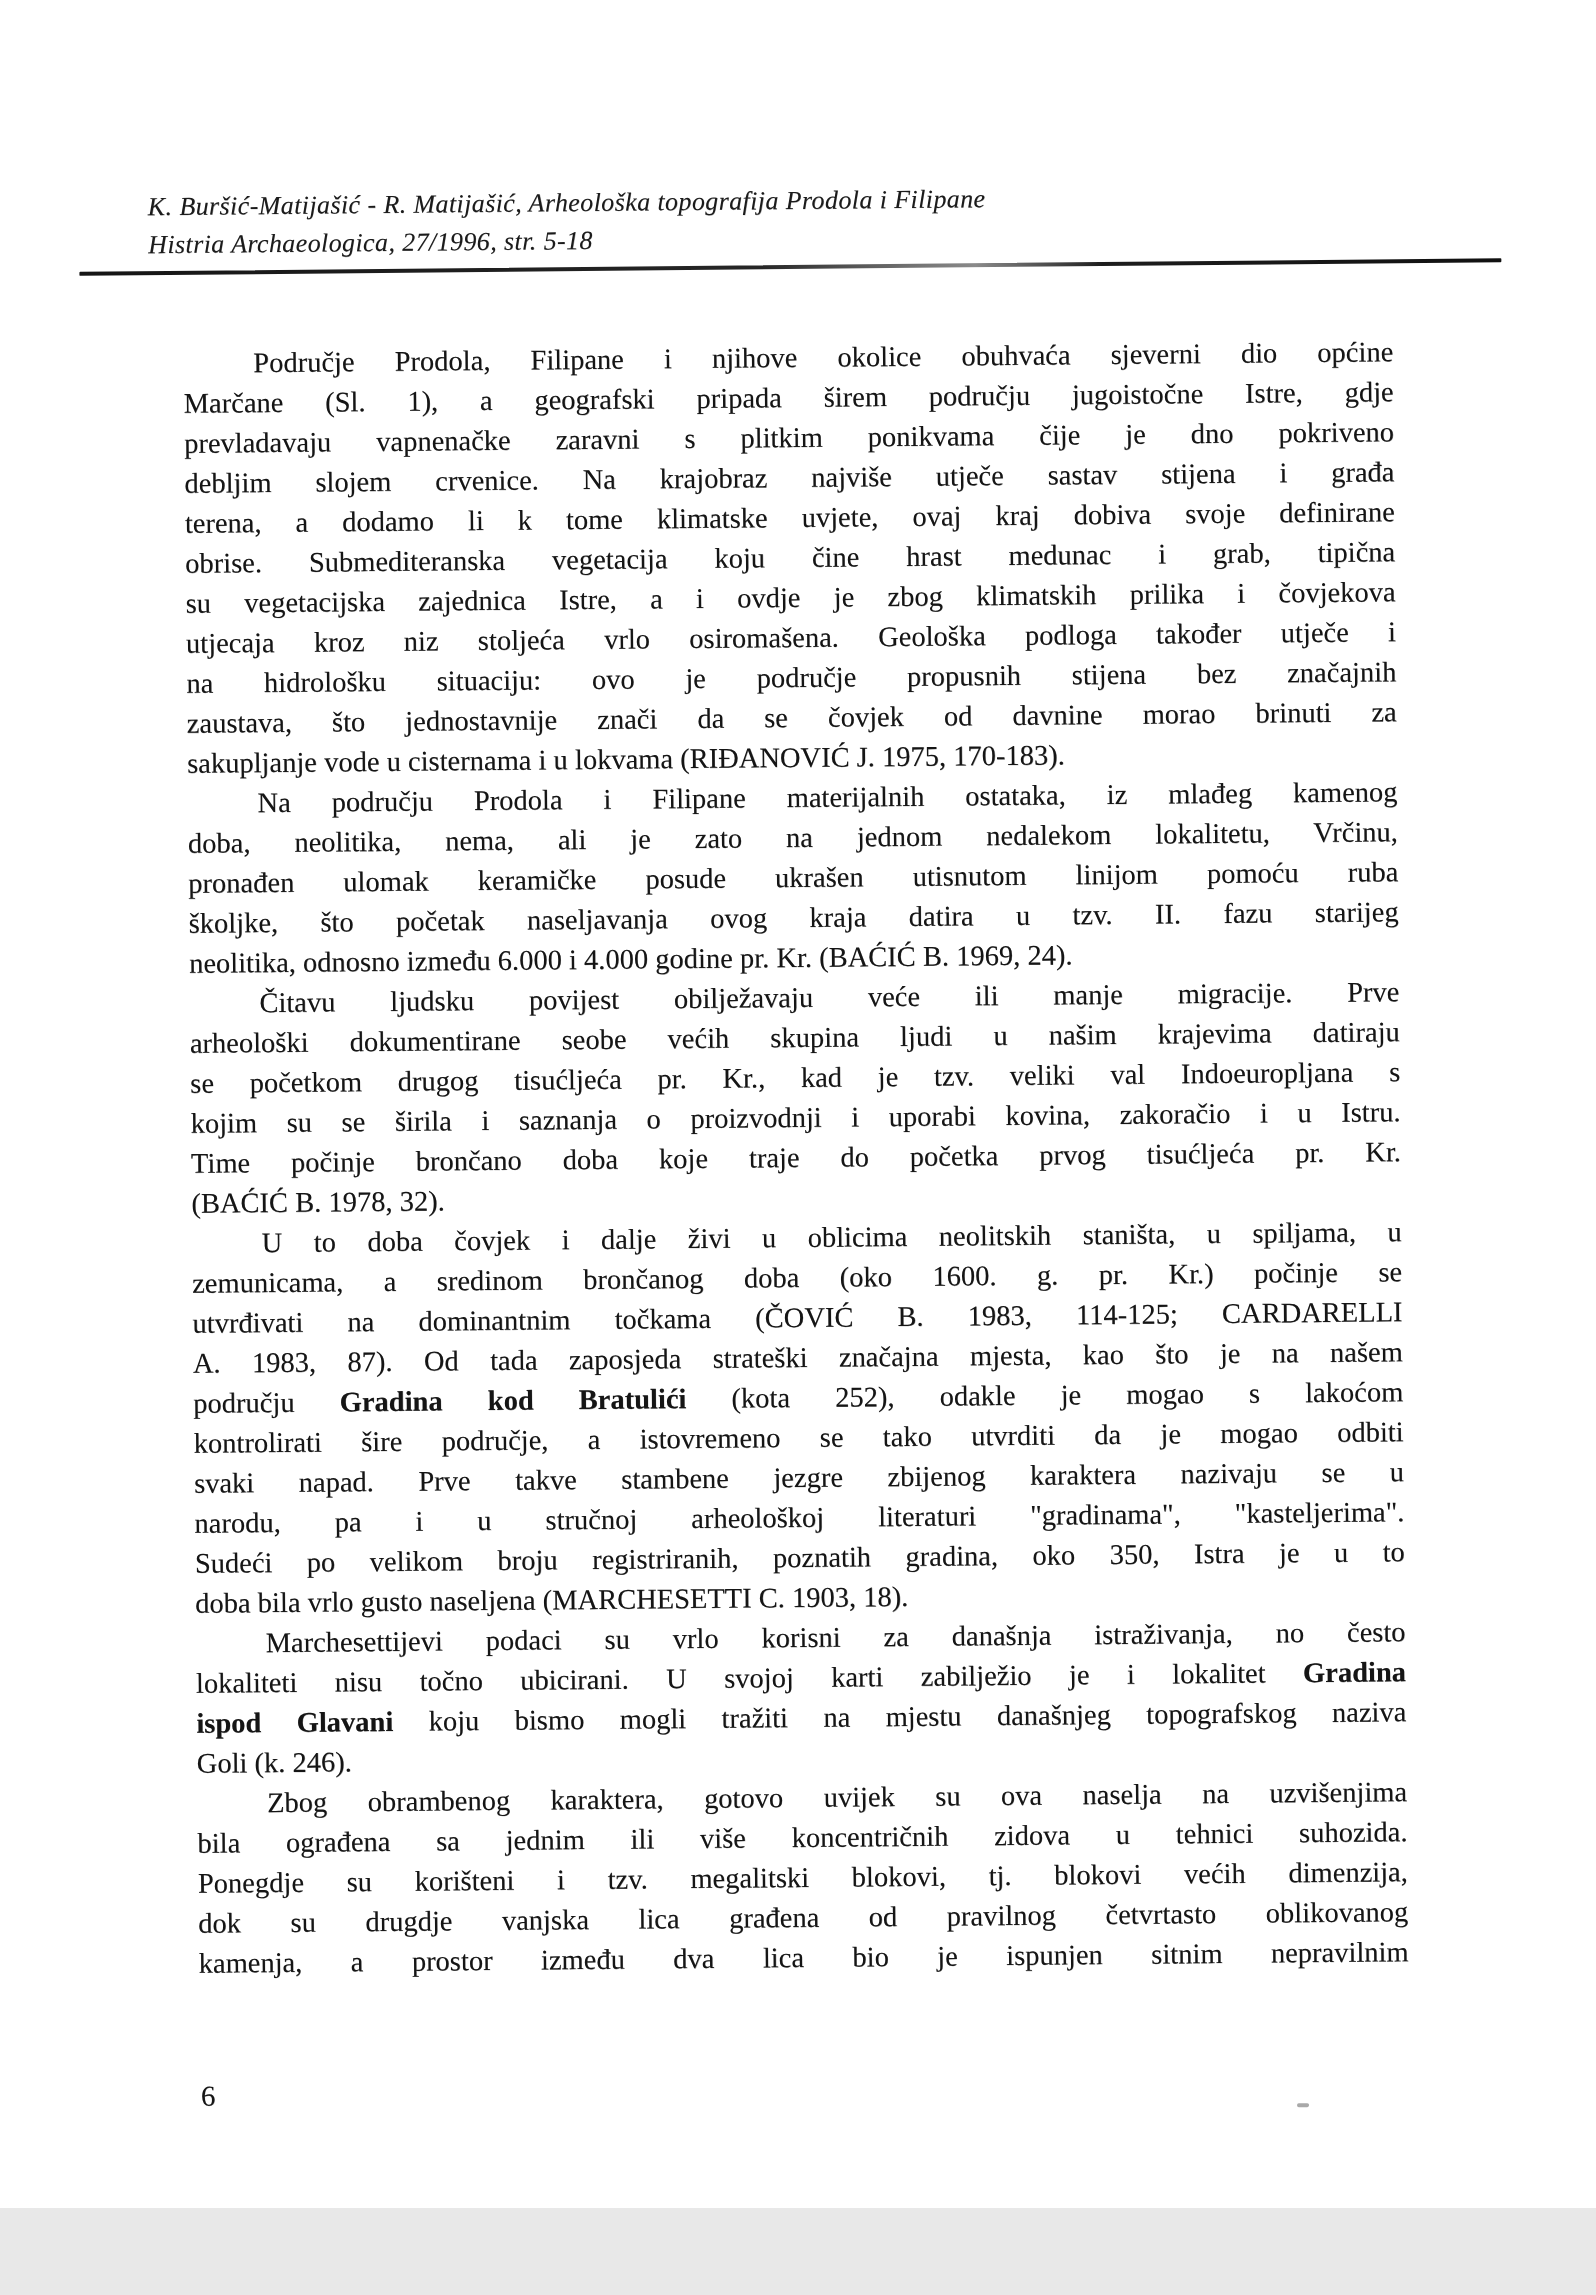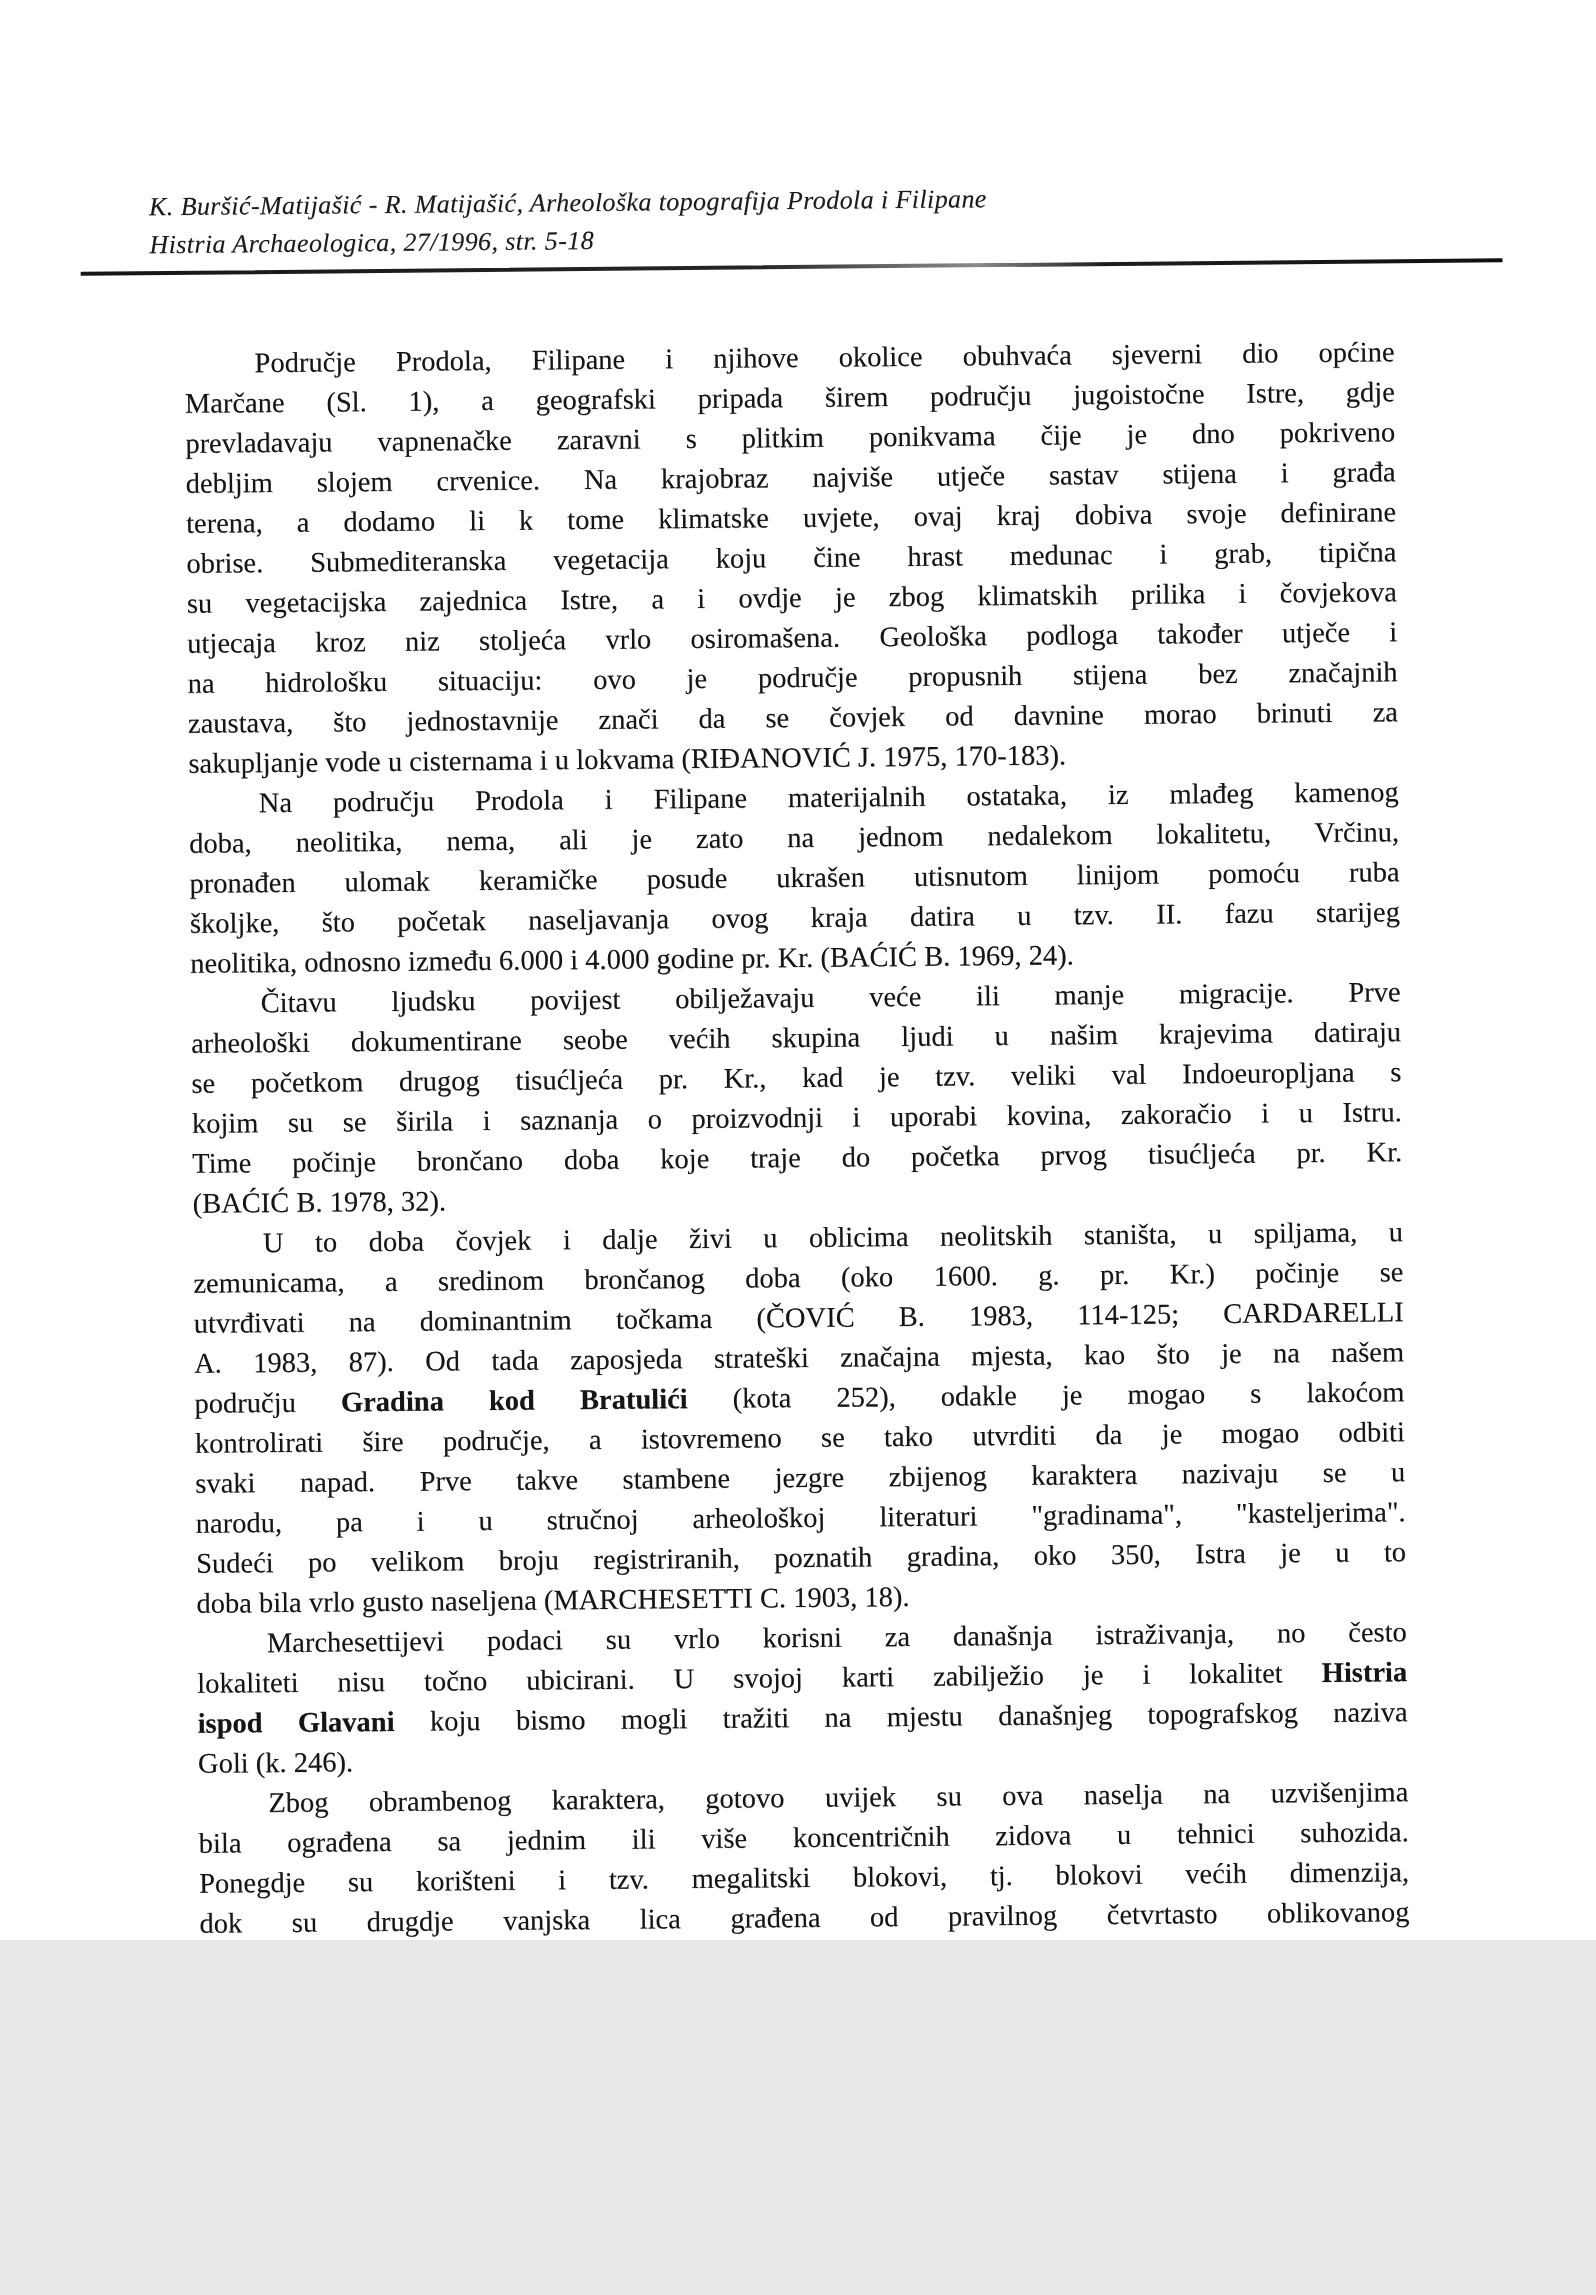--- a/index.html
+++ b/index.html
@@ -1,19 +1,19 @@
 <!DOCTYPE html>
 <html style="font-size:14.7px"><head>
 <meta charset="utf-8">
 <style>
   html, body { margin: 0; padding: 0; background: #e8e8e8; }
   .page {
     position: relative;
     width: 1596px;
-    height: 1940px;
+    height: 2208px;
     background: #ffffff;
     overflow: hidden;
     font-family: "Liberation Serif", "DejaVu Serif", serif;
     color: #141414;
   }
   .scan-content {
     position: absolute;
     inset: 0;
     transform: rotate(-0.55deg);
     transform-origin: 50% 48%;
@@ -122,21 +122,21 @@
           <div class="line"><span>A. 1983, 87). Od tada zaposjeda strateški značajna mjesta, kao što je na našem</span></div>
           <div class="line"><span>području </span><b>Gradina kod Bratulići</b><span> (kota 252), odakle je mogao s lakoćom</span></div>
           <div class="line"><span>kontrolirati šire područje, a istovremeno se tako utvrditi da je mogao odbiti</span></div>
           <div class="line"><span>svaki napad. Prve takve stambene jezgre zbijenog karaktera nazivaju se u</span></div>
           <div class="line"><span>narodu, pa i u stručnoj arheološkoj literaturi "gradinama", "kasteljerima".</span></div>
           <div class="line"><span>Sudeći po velikom broju registriranih, poznatih gradina, oko 350, Istra je u to</span></div>
           <div class="line plast"><span>doba bila vrlo gusto naseljena (MARCHESETTI C. 1903, 18).</span></div>
         </div>
         <div class="para">
           <div class="line first"><span>Marchesettijevi podaci su vrlo korisni za današnja istraživanja, no često</span></div>
-          <div class="line"><span>lokaliteti nisu točno ubicirani. U svojoj karti zabilježio je i lokalitet </span><b>Histria</b></div>
+          <div class="line"><span>lokaliteti nisu točno ubicirani. U svojoj karti zabilježio je i lokalitet </span><b>Gradina</b></div>
           <div class="line"><b>ispod Glavani</b><span> koju bismo mogli tražiti na mjestu današnjeg topografskog naziva</span></div>
           <div class="line plast"><span>Goli (k. 246).</span></div>
         </div>
         <div class="para">
           <div class="line first"><span>Zbog obrambenog karaktera, gotovo uvijek su ova naselja na uzvišenjima</span></div>
           <div class="line"><span>bila ograđena sa jednim ili više koncentričnih zidova u tehnici suhozida.</span></div>
           <div class="line"><span>Ponegdje su korišteni i tzv. megalitski blokovi, tj. blokovi većih dimenzija,</span></div>
           <div class="line"><span>dok su drugdje vanjska lica građena od pravilnog četvrtasto oblikovanog</span></div>
           <div class="line"><span>kamenja, a prostor između dva lica bio je ispunjen sitnim nepravilnim</span></div>
         </div>

